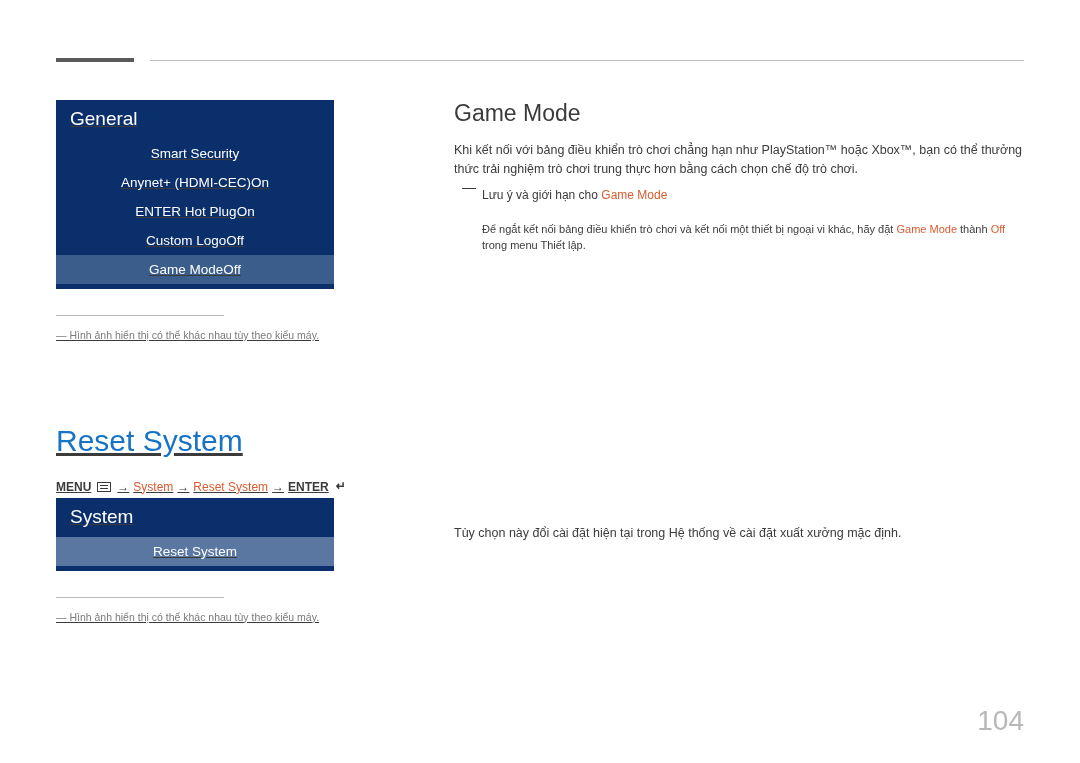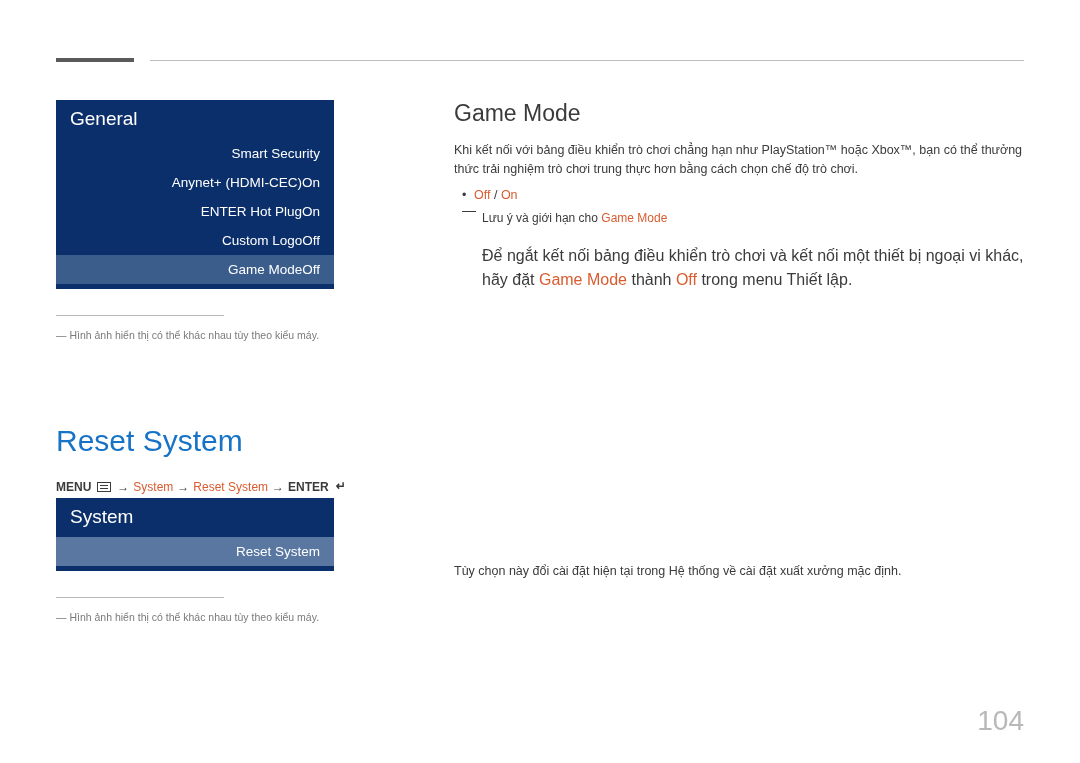--- a/index.html
+++ b/index.html
@@ -29,39 +29,39 @@
   }
   .content {
     position: absolute;
     left: 56px;
     top: 100px;
     right: 56px;
     bottom: 40px;
     display: flex;
     gap: 48px;
   }
-  .col-left  { width: 350px; flex: 0 0 350px; }
+  .col-left  { width: 350px; flex: 0 0 350px; text-decoration: underline; }
   .col-right { flex: 1; }
 
   
   .osd {
     width: 278px;
     border-bottom: 5px solid #0b2f6b;
     font-size: 13.5px;
   }
   .osd-title {
     background: #0b2f6b;
     color: #ffffff;
     font-size: 19px;
     font-weight: 400;
     padding: 8px 14px 9px;
   }
   .osd-row {
     display: flex;
-    justify-content: flex-end;
+    justify-content: center;
     align-items: center;
     padding: 7px 14px;
     color: #ffffff;
     font-size: 13.5px;
   }
   .osd-dark    { background: #0b2f6b; }
   .osd-mid     { background: #3b5d8c; }
   .osd-light   { background: #5977a0; }
   .osd-val { color: #ffffff; }
 
@@ -163,21 +163,21 @@
   }
   .sub .lead {
     position: absolute;
     left: 8px;
     top: 2px;
     width: 14px;
     height: 1px;
     background: #3b3b3b;
   }
   .sub .orange { color: #d95b2f; }
-  .sub-body { padding-left: 28px; font-size: 16px; line-height: 1.5; }
+  .sub-body { padding-left: 28px; font-size: 11px; line-height: 1.5; }
 
   .reset-desc-block { margin-top: 270px; }
 
   .page-number {
     position: absolute;
     right: 56px;
     bottom: 26px;
     font-size: 28px;
     color: #b8b8b8;
     font-weight: 300;
@@ -249,23 +249,20 @@
         <div class="note-rule"></div>
         <p class="tiny-note">― Hình ảnh hiển thị có thể khác nhau tùy theo kiểu máy.</p>
       </div>
     </div>
 
     <div class="col-right">
 
       <h3 class="h3">Game Mode</h3>
       <p class="para">Khi kết nối với bảng điều khiển trò chơi chẳng hạn như PlayStation™ hoặc Xbox™, bạn có thể thưởng thức trải nghiệm trò chơi trung thực hơn bằng cách chọn chế độ trò chơi.</p>
 
-      <div class="bullet">
-        <span class="orange">Off</span><span> / </span><span class="orange">On</span>
-      </div>
 
       <div class="sub">
         <span class="lead"></span>
         <span>Lưu ý và giới hạn cho </span><span class="orange">Game Mode</span>
       </div>
       <div class="sub-body">
         <span>Để ngắt kết nối bảng điều khiển trò chơi và kết nối một thiết bị ngoại vi khác, hãy đặt </span><span class="orange">Game Mode</span><span> thành </span><span class="orange">Off</span><span> trong menu Thiết lập.</span>
       </div>
 
       <div class="reset-desc-block">

